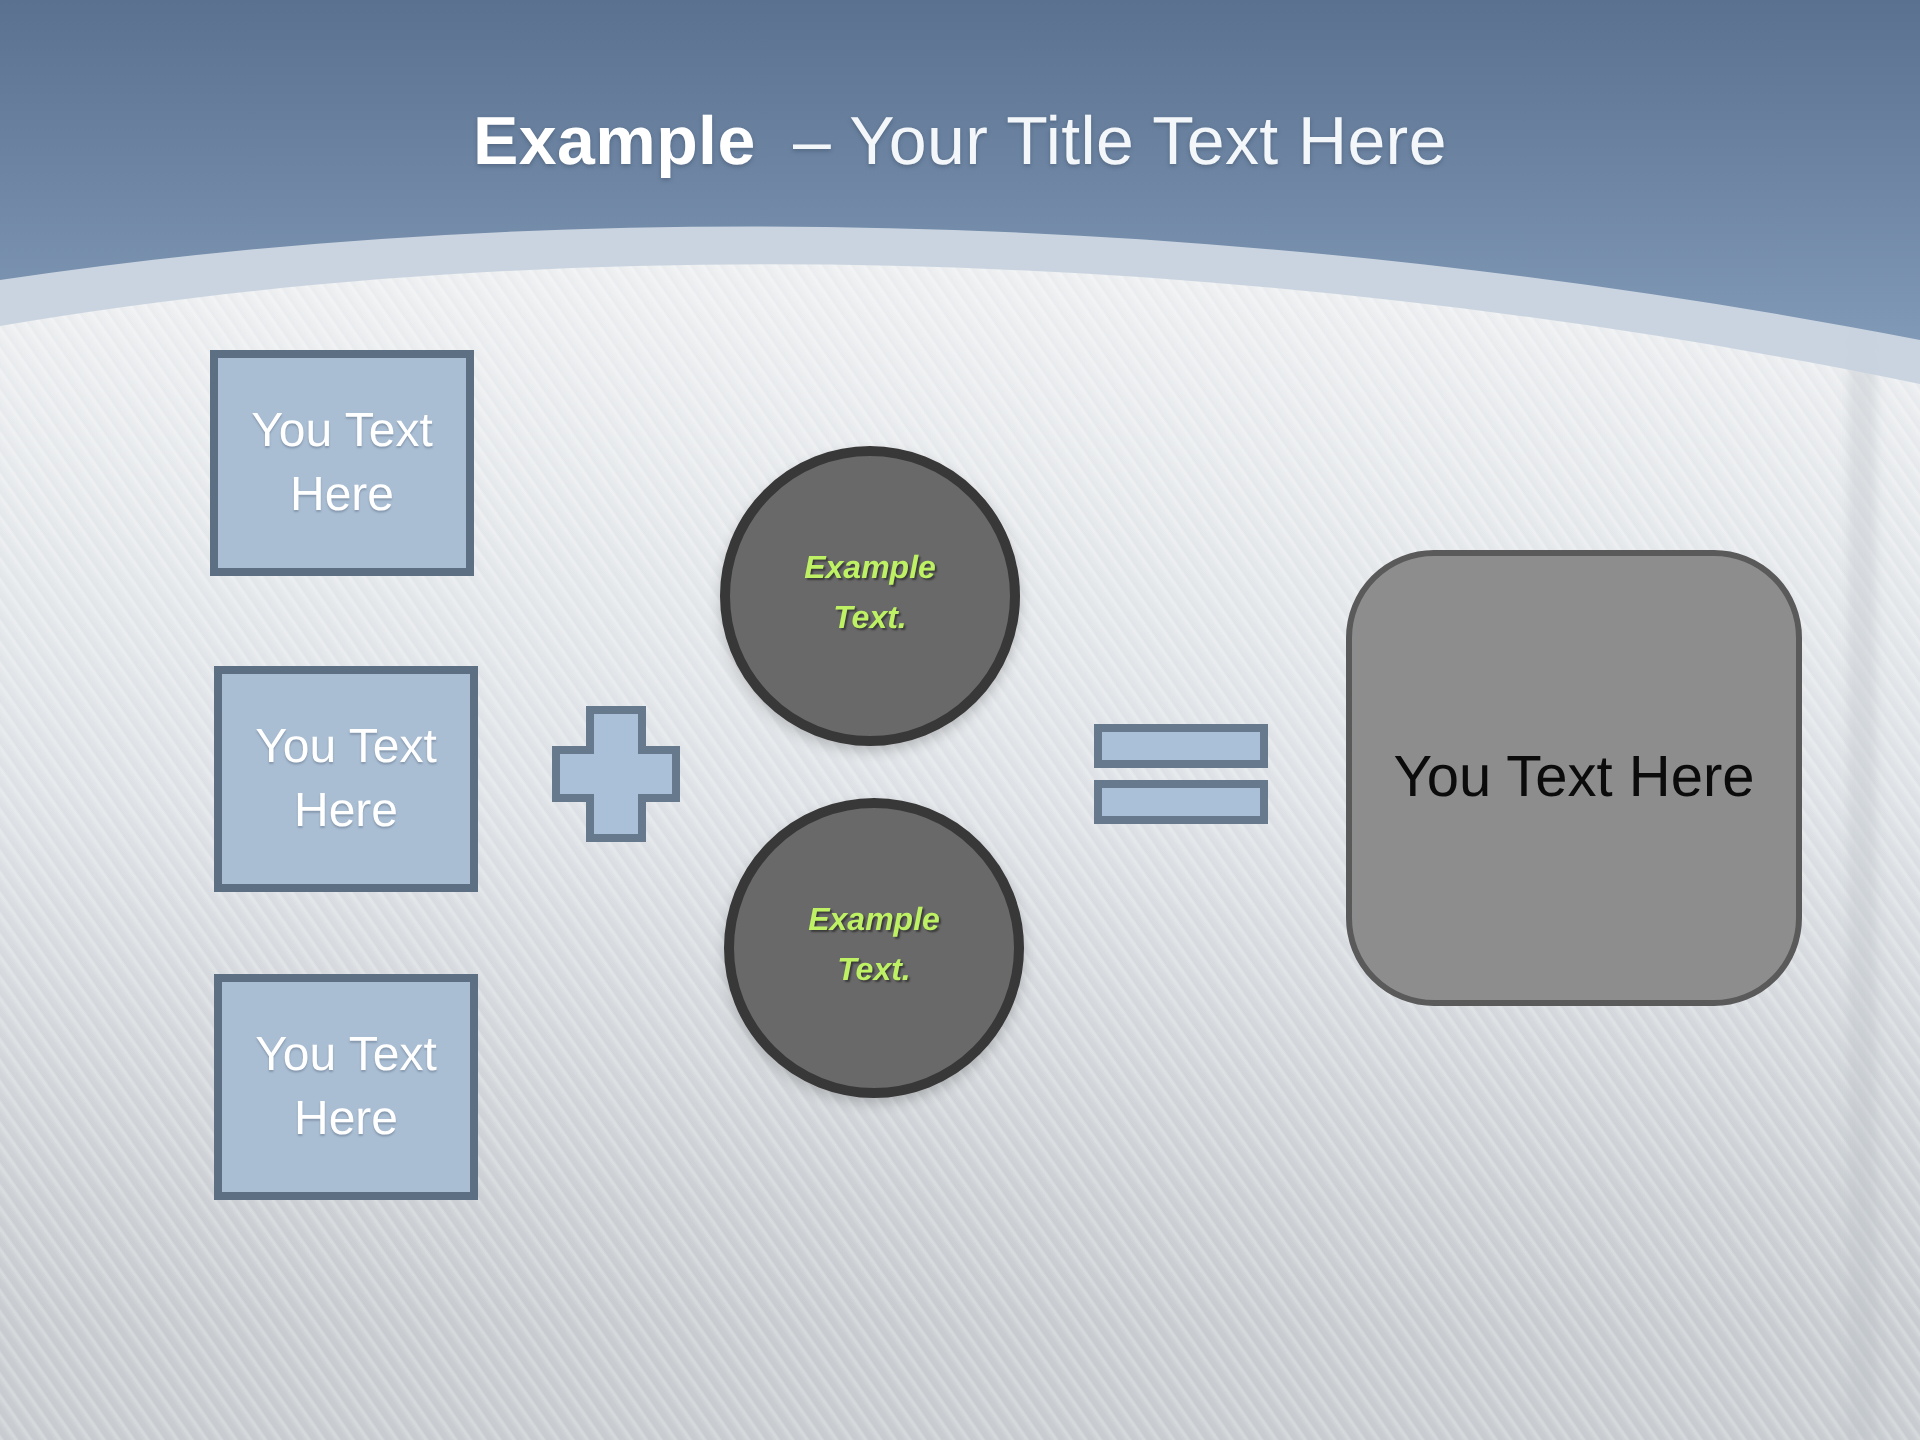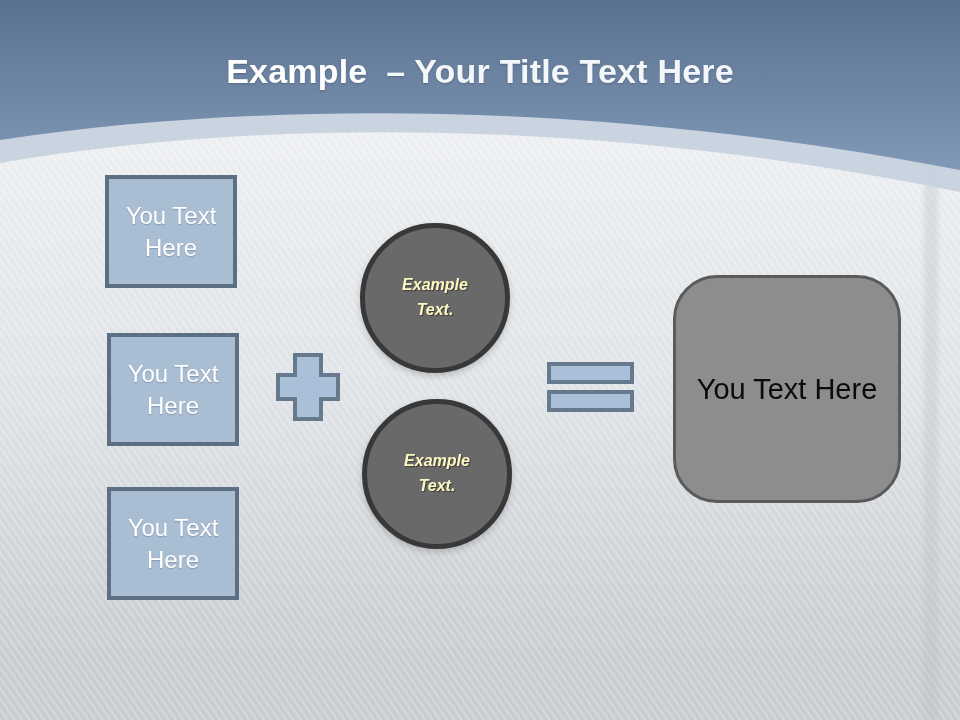--- a/index.html
+++ b/index.html
@@ -26,21 +26,21 @@
     pointer-events:none;
   }
   .header-svg { position:absolute; top:0; left:0; }
   .slide-title {
     position:absolute; top:52px; left:0; width:960px;
     text-align:center; color:#ffffff; font-size:34px; letter-spacing:0.2px;
     text-shadow:0 1px 2px rgba(40,55,75,0.35);
     white-space:nowrap;
   }
   .slide-title .t-bold { font-weight:bold; }
-  .slide-title .t-rest { font-weight:bold; margin-left:9px; color:#f4f7fa; }
+  .slide-title .t-rest { font-weight:normal; margin-left:9px; color:#f4f7fa; }
 
   .blue-box {
     position:absolute; width:132px; height:113px;
     background:#a9bdd3; border:4px solid #5d6f83; box-sizing:border-box;
     display:flex; align-items:center; justify-content:center;
     text-align:center; color:#ffffff; font-size:24px; line-height:1.32;
     text-shadow:0 1px 1px rgba(70,85,105,0.35);
   }
   .blue-box .box-label { width:110px; }
   .box-1 { left:105px; top:175px; }
@@ -59,21 +59,21 @@
 
   .dark-circle {
     position:absolute; width:150px; height:150px; border-radius:50%;
     background:#696969; border:5px solid #383838; box-sizing:border-box;
     display:flex; align-items:center; justify-content:center; text-align:center;
     box-shadow:0 3px 6px rgba(60,60,60,0.25);
   }
   .circle-1 { left:360px; top:223px; }
   .circle-2 { left:362px; top:399px; }
   .dark-circle .circle-label {
-    width:92px; color:#fef9c3; font-weight:bold; font-style:italic;
+    width:92px; color:#bef264; font-weight:bold; font-style:italic;
     font-size:16px; line-height:1.55;
     text-shadow:1px 1px 1px rgba(0,0,0,0.45);
   }
 
   .result-box {
     position:absolute; left:673px; top:275px; width:228px; height:228px;
     background:#8d8d8d; border:3px solid #5a5a5a; box-sizing:border-box;
     border-radius:44px;
     display:flex; align-items:center; justify-content:center; text-align:center;
     color:#0b0b0b; font-size:29px;

